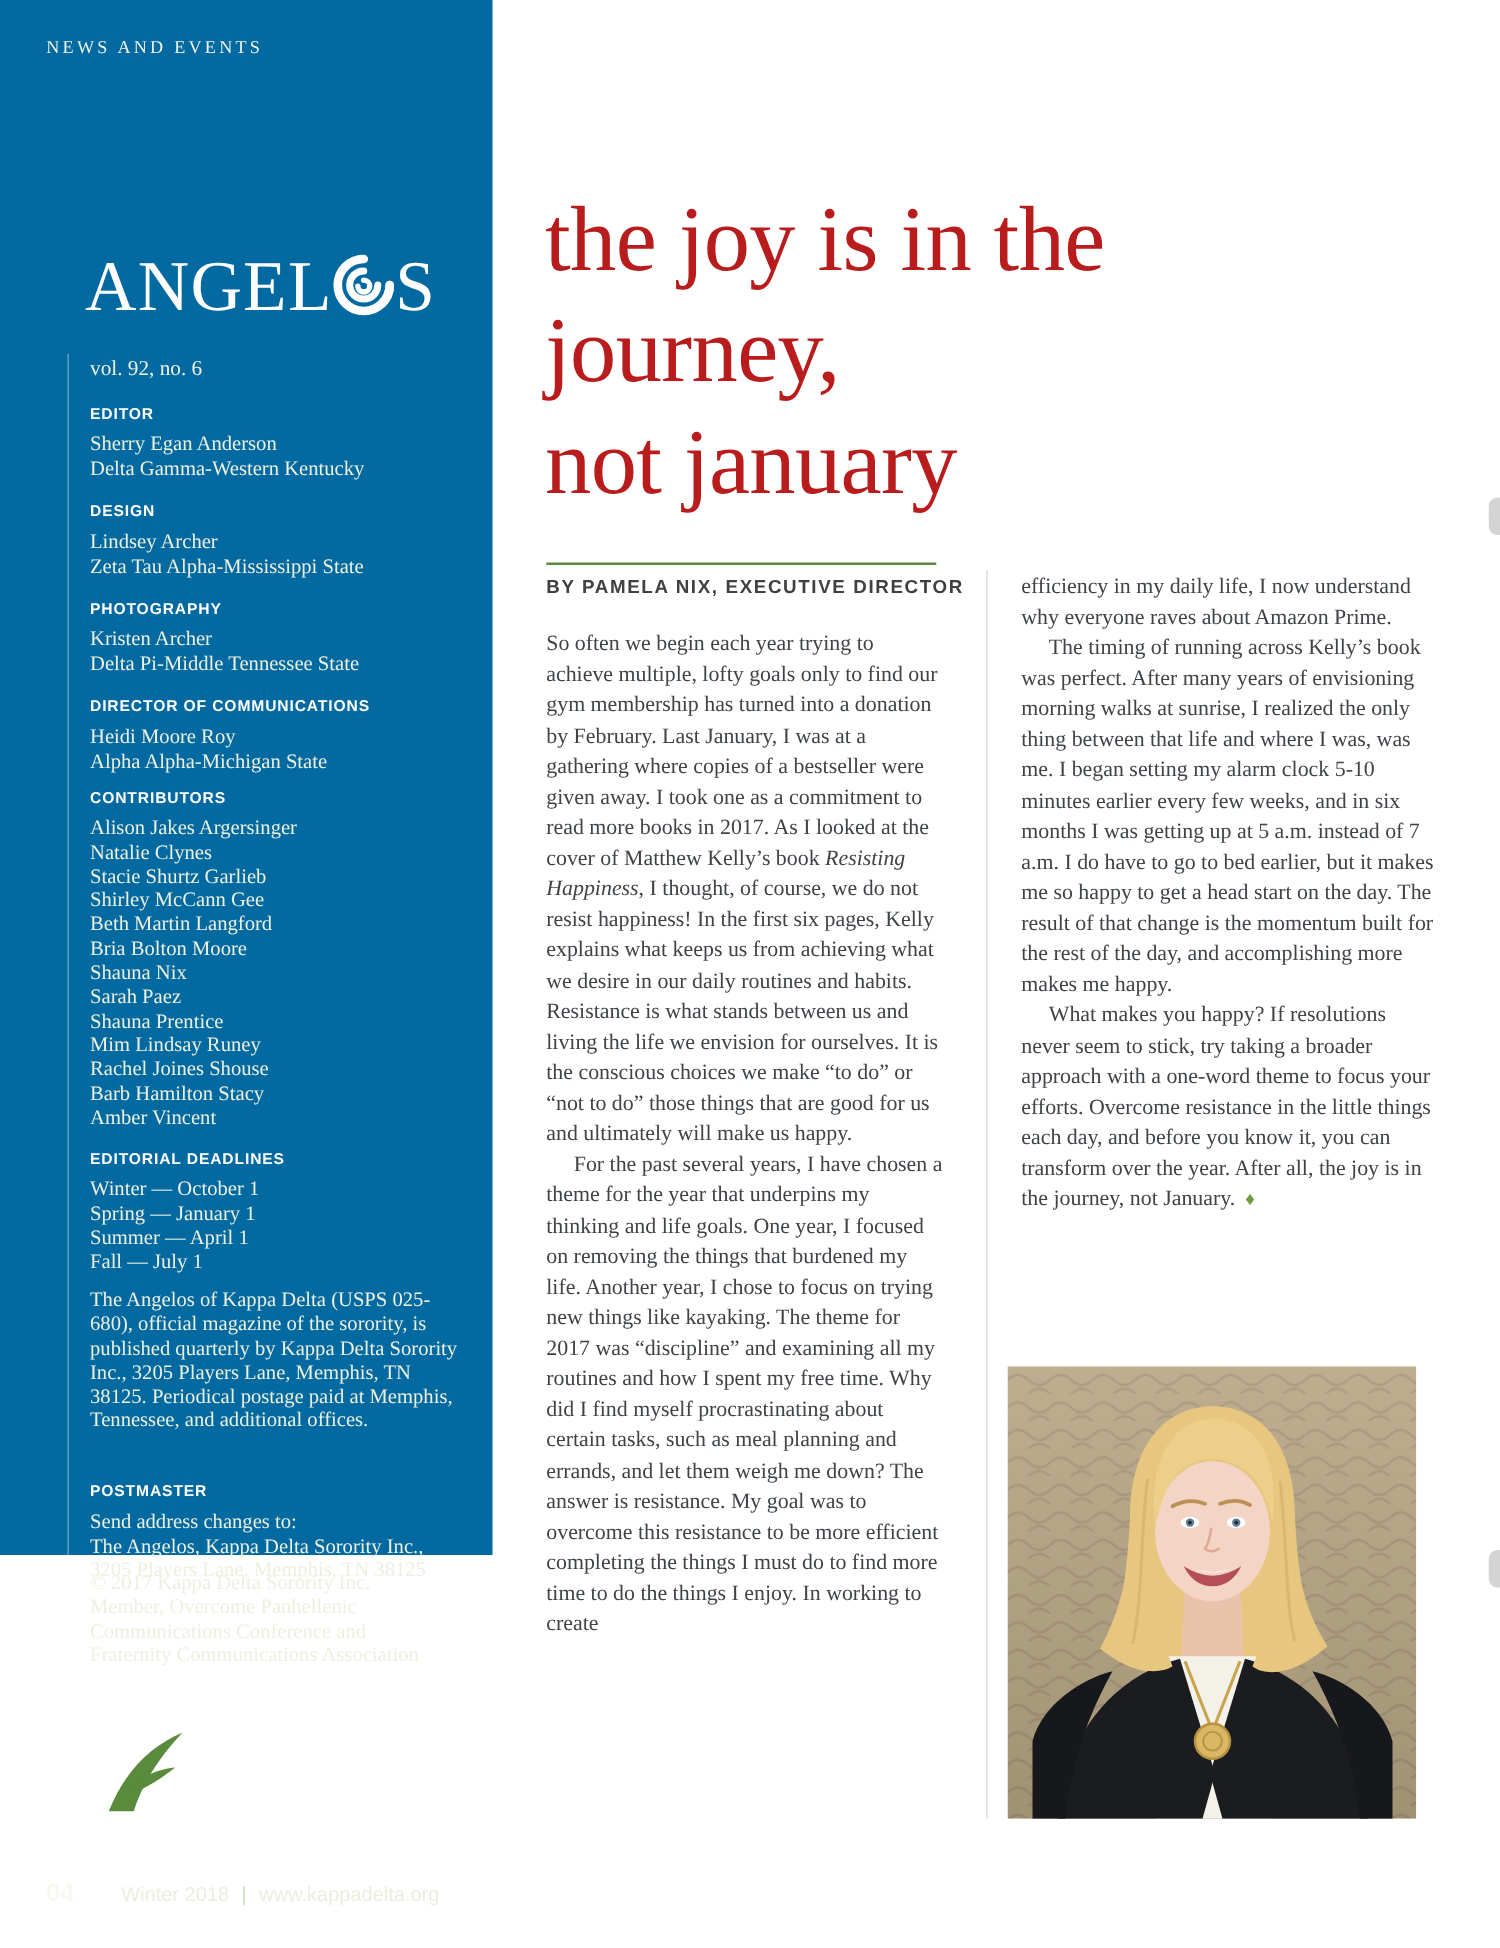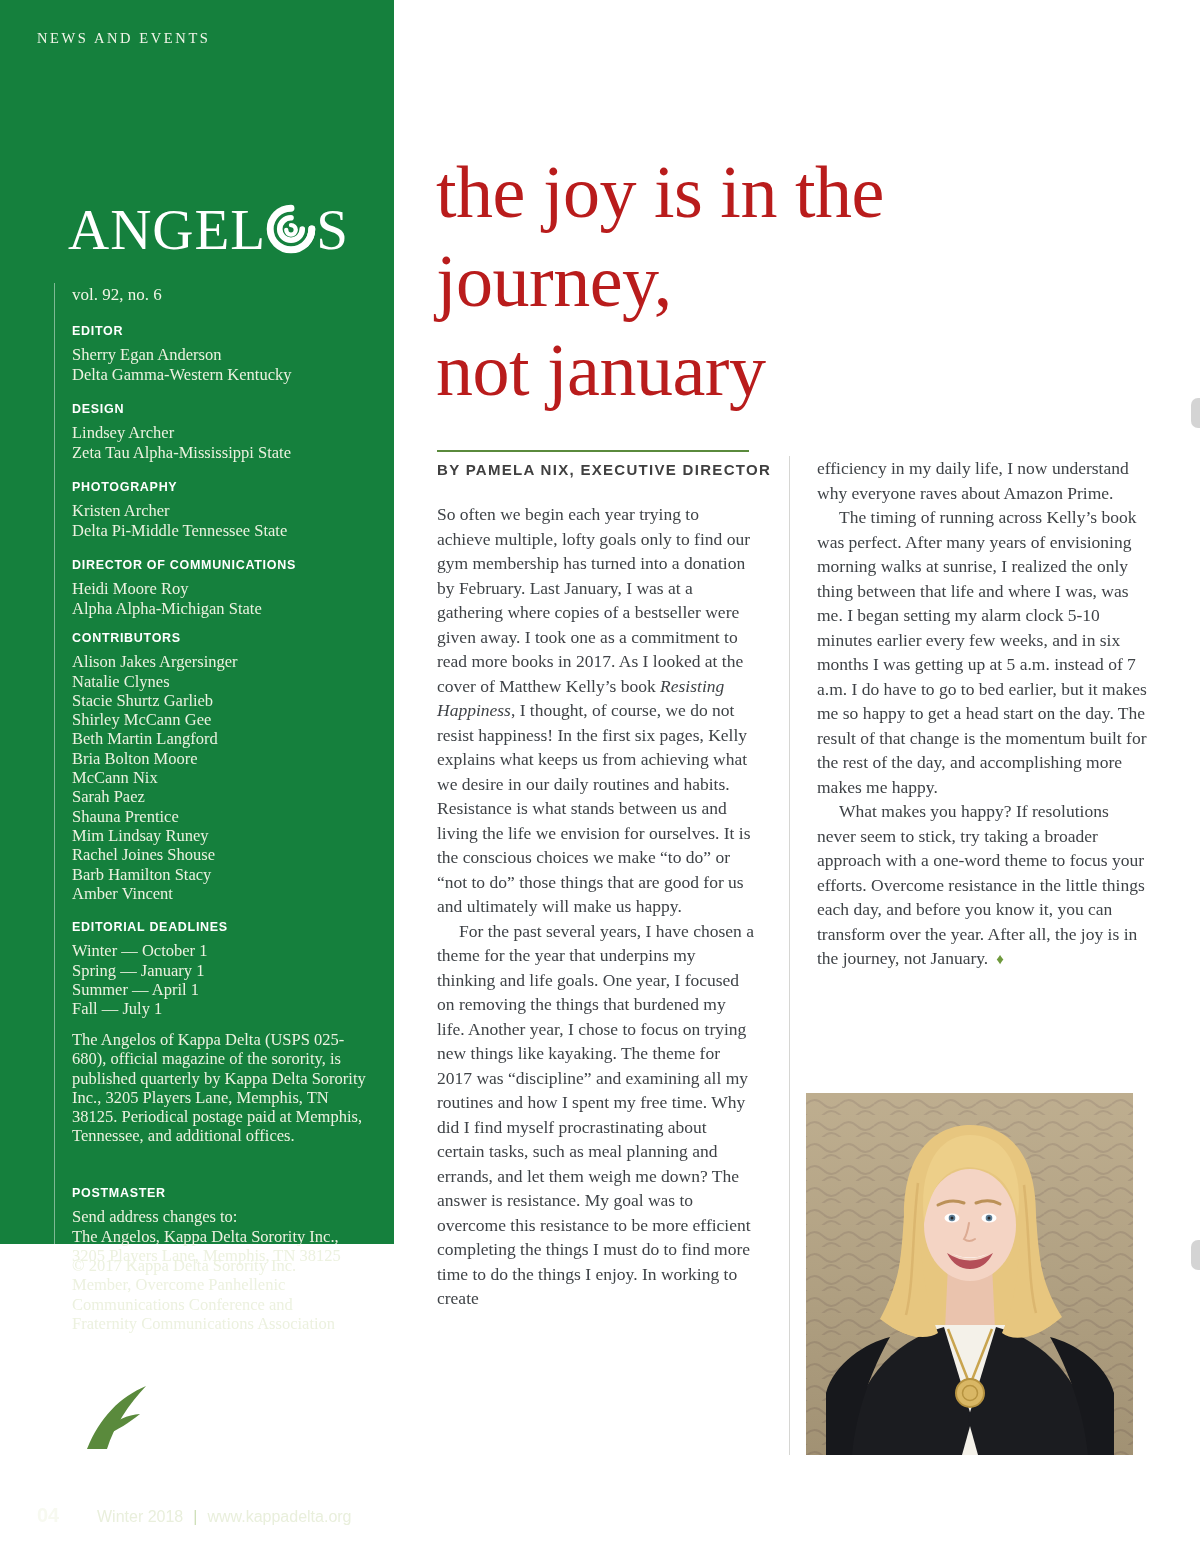--- a/index.html
+++ b/index.html
@@ -1,19 +1,19 @@
 <!DOCTYPE html>
 <html><head>
 <meta charset="utf-8">
 <style>
   html,body{margin:0;padding:0;background:#ffffff;}
   .page{position:relative;width:1200px;height:1558px;background:#ffffff;overflow:hidden;
         font-family:"Liberation Serif", serif;}
   
-  .sidebar{position:absolute;left:0;top:0;width:394px;height:1244px;background:#15803d;}
+  .sidebar{position:absolute;left:0;top:0;width:394px;height:1244px;background:#0369a1;}
   .kicker{position:absolute;left:37px;top:30px;color:#f3f6ea;font-size:14.5px;
           letter-spacing:2.6px;font-family:"Liberation Serif", serif;}
   .logo{position:absolute;left:68px;top:200px;color:#ffffff;font-size:57px;line-height:60px;
         letter-spacing:1px;white-space:nowrap;}
   .logo .rose{display:inline-block;vertical-align:-6px;margin:0 -1px;}
   .vol{position:absolute;left:72px;top:285px;color:#f0f4e4;font-size:17px;}
   .mast-rule{position:absolute;left:54px;top:283px;width:1px;height:1065px;
              background:rgba(255,255,255,.45);}
   .label{font-family:"Liberation Sans", sans-serif;font-weight:700;font-size:12.5px;
          letter-spacing:.7px;color:#ffffff;margin-bottom:4px;}
@@ -101,21 +101,21 @@
     </div>
 
     <div class="mast-block" style="top:629px">
       <div class="label">CONTRIBUTORS</div>
       <div>Alison Jakes Argersinger</div>
       <div>Natalie Clynes</div>
       <div>Stacie Shurtz Garlieb</div>
       <div>Shirley McCann Gee</div>
       <div>Beth Martin Langford</div>
       <div>Bria Bolton Moore</div>
-      <div>McCann Nix</div>
+      <div>Shauna Nix</div>
       <div>Sarah Paez</div>
       <div>Shauna Prentice</div>
       <div>Mim Lindsay Runey</div>
       <div>Rachel Joines Shouse</div>
       <div>Barb Hamilton Stacy</div>
       <div>Amber Vincent</div>
     </div>
 
     <div class="mast-block" style="top:918px">
       <div class="label">EDITORIAL DEADLINES</div>

